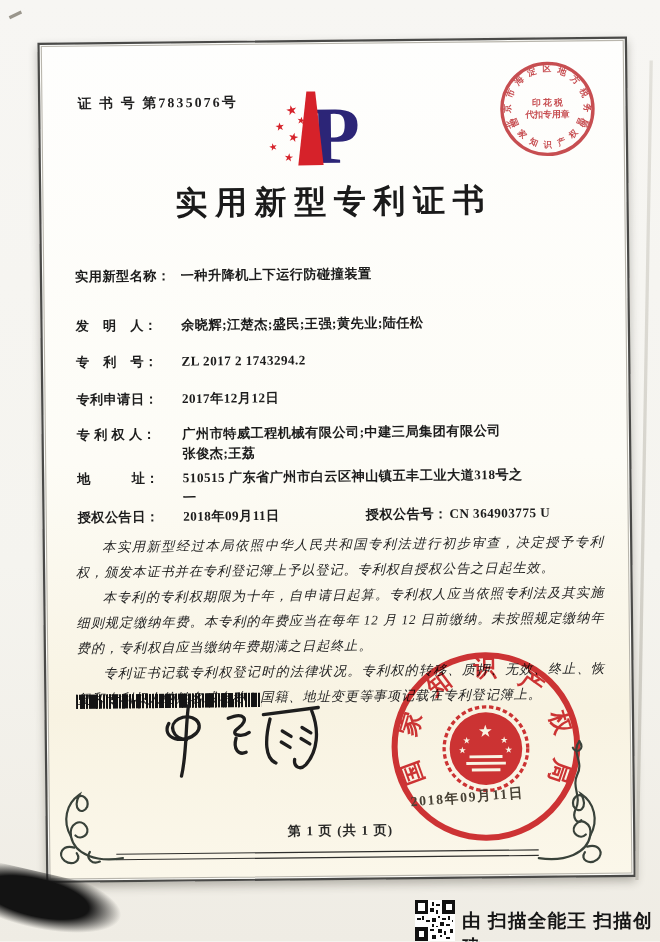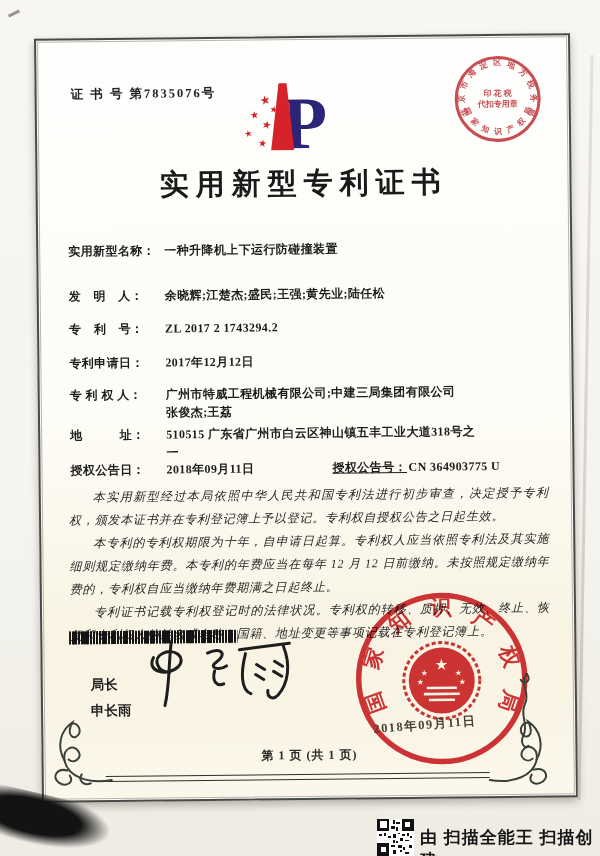--- a/index.html
+++ b/index.html
@@ -25,21 +25,21 @@
   .title{position:absolute;left:0;top:126px;width:100%;text-align:center;
     font-size:29px;font-weight:700;color:#1a1a1a;letter-spacing:7px;}
   
   .row{position:absolute;left:30px;width:478px;display:flex;align-items:flex-start;
     font-size:12px;font-weight:600;color:#1c1c1c;line-height:1.5;letter-spacing:.4px;}
   .row .lab{flex:0 0 96px;}
   .row .val{white-space:pre-line;}
   .r0{top:202px}.r1{top:247px}.r2{top:280px}.r3{top:314px}.r4{top:346px}.r5{top:386px}
   .grant{top:421px;}
   .grant .pair2{position:absolute;left:262px;display:flex;}
-  .grant .pair2 .lab{flex:0 0 76px;text-decoration:underline;}
+  .grant .pair2 .lab{flex:0 0 76px;}
   
   .body-text{position:absolute;left:28px;top:446px;width:480px;
     font-size:12px;font-style:italic;color:#262626;line-height:1.92;
     text-align:justify;letter-spacing:.8px;}
   .body-text p{margin:0;text-indent:2em;}
   
   .barcode{position:absolute;left:27px;top:591px;width:168px;height:13px;
     background:
       repeating-linear-gradient(90deg,#141414 0 2px,transparent 2px 3px),
       repeating-linear-gradient(90deg,#141414 0 1px,transparent 1px 7px),
@@ -136,24 +136,20 @@
   </div>
 
   <div class="body-text">
     <p>本实用新型经过本局依照中华人民共和国专利法进行初步审查，决定授予专利权，颁发本证书并在专利登记簿上予以登记。专利权自授权公告之日起生效。</p>
     <p>本专利的专利权期限为十年，自申请日起算。专利权人应当依照专利法及其实施细则规定缴纳年费。本专利的年费应当在每年 12 月 12 日前缴纳。未按照规定缴纳年费的，专利权自应当缴纳年费期满之日起终止。</p>
     <p>专利证书记载专利权登记时的法律状况。专利权的转移、质押、无效、终止、恢复和专利权人的姓名或名称、国籍、地址变更等事项记载在专利登记簿上。</p>
   </div>
 
   <div class="barcode"></div>
 
-  <div class="director">
-    <div>局长</div>
-    <div>申长雨</div>
-  </div>
 
   <svg class="signature" viewBox="0 0 170 78" aria-hidden="true">
     <g fill="none" stroke="#1e1e1e" stroke-width="3" stroke-linecap="round">
       <path d="M34,6 C31,26 32,50 27,70"></path>
       <path d="M16,22 C8,36 30,42 41,31 C49,22 37,12 25,18 C15,23 19,36 32,37"></path>
       <path d="M70,18 C84,12 90,19 79,27 C70,33 82,36 89,31"></path>
       <path d="M77,36 C74,46 79,52 86,49"></path>
       <path d="M102,15 L152,9"></path>
       <path d="M108,19 C103,38 103,55 113,59"></path>
       <path d="M146,12 C153,30 151,49 140,61 C135,66 129,63 130,56"></path>

